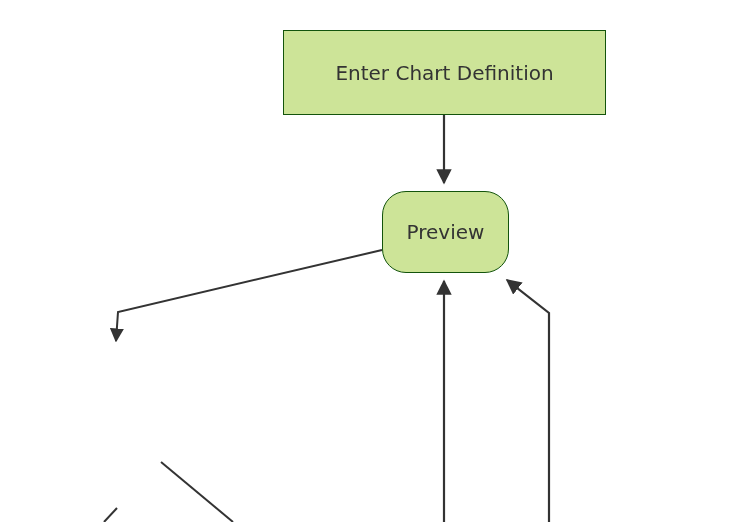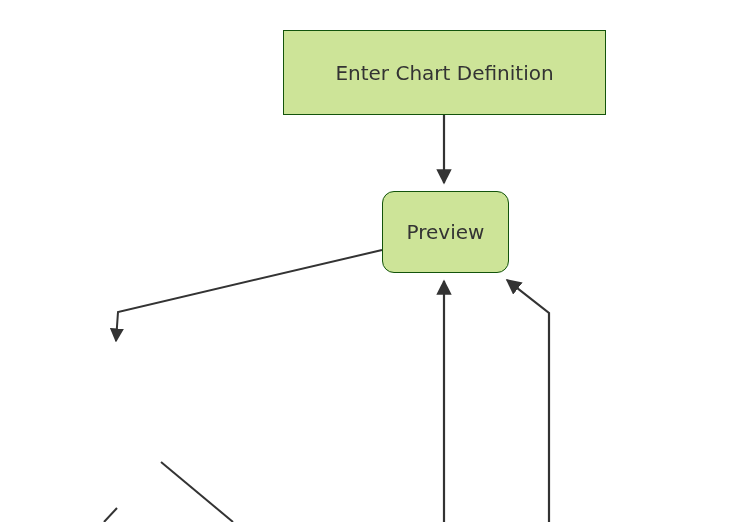--- a/index.html
+++ b/index.html
@@ -34,21 +34,21 @@
     color: #333333;
     z-index: 2;
   }
   .node-rect {
     background: #cde498;
     border: 1.4px solid #13540c;
   }
   .node-round {
     background: #cde498;
     border: 1.4px solid #13540c;
-    border-radius: 12px;
+    border-radius: 24px;
   }
   .node-label {
     display: block;
     line-height: 1.1;
     white-space: nowrap;
   }
   
   #node-enter-chart-definition {
     left: 283px;
     top: 30px;

